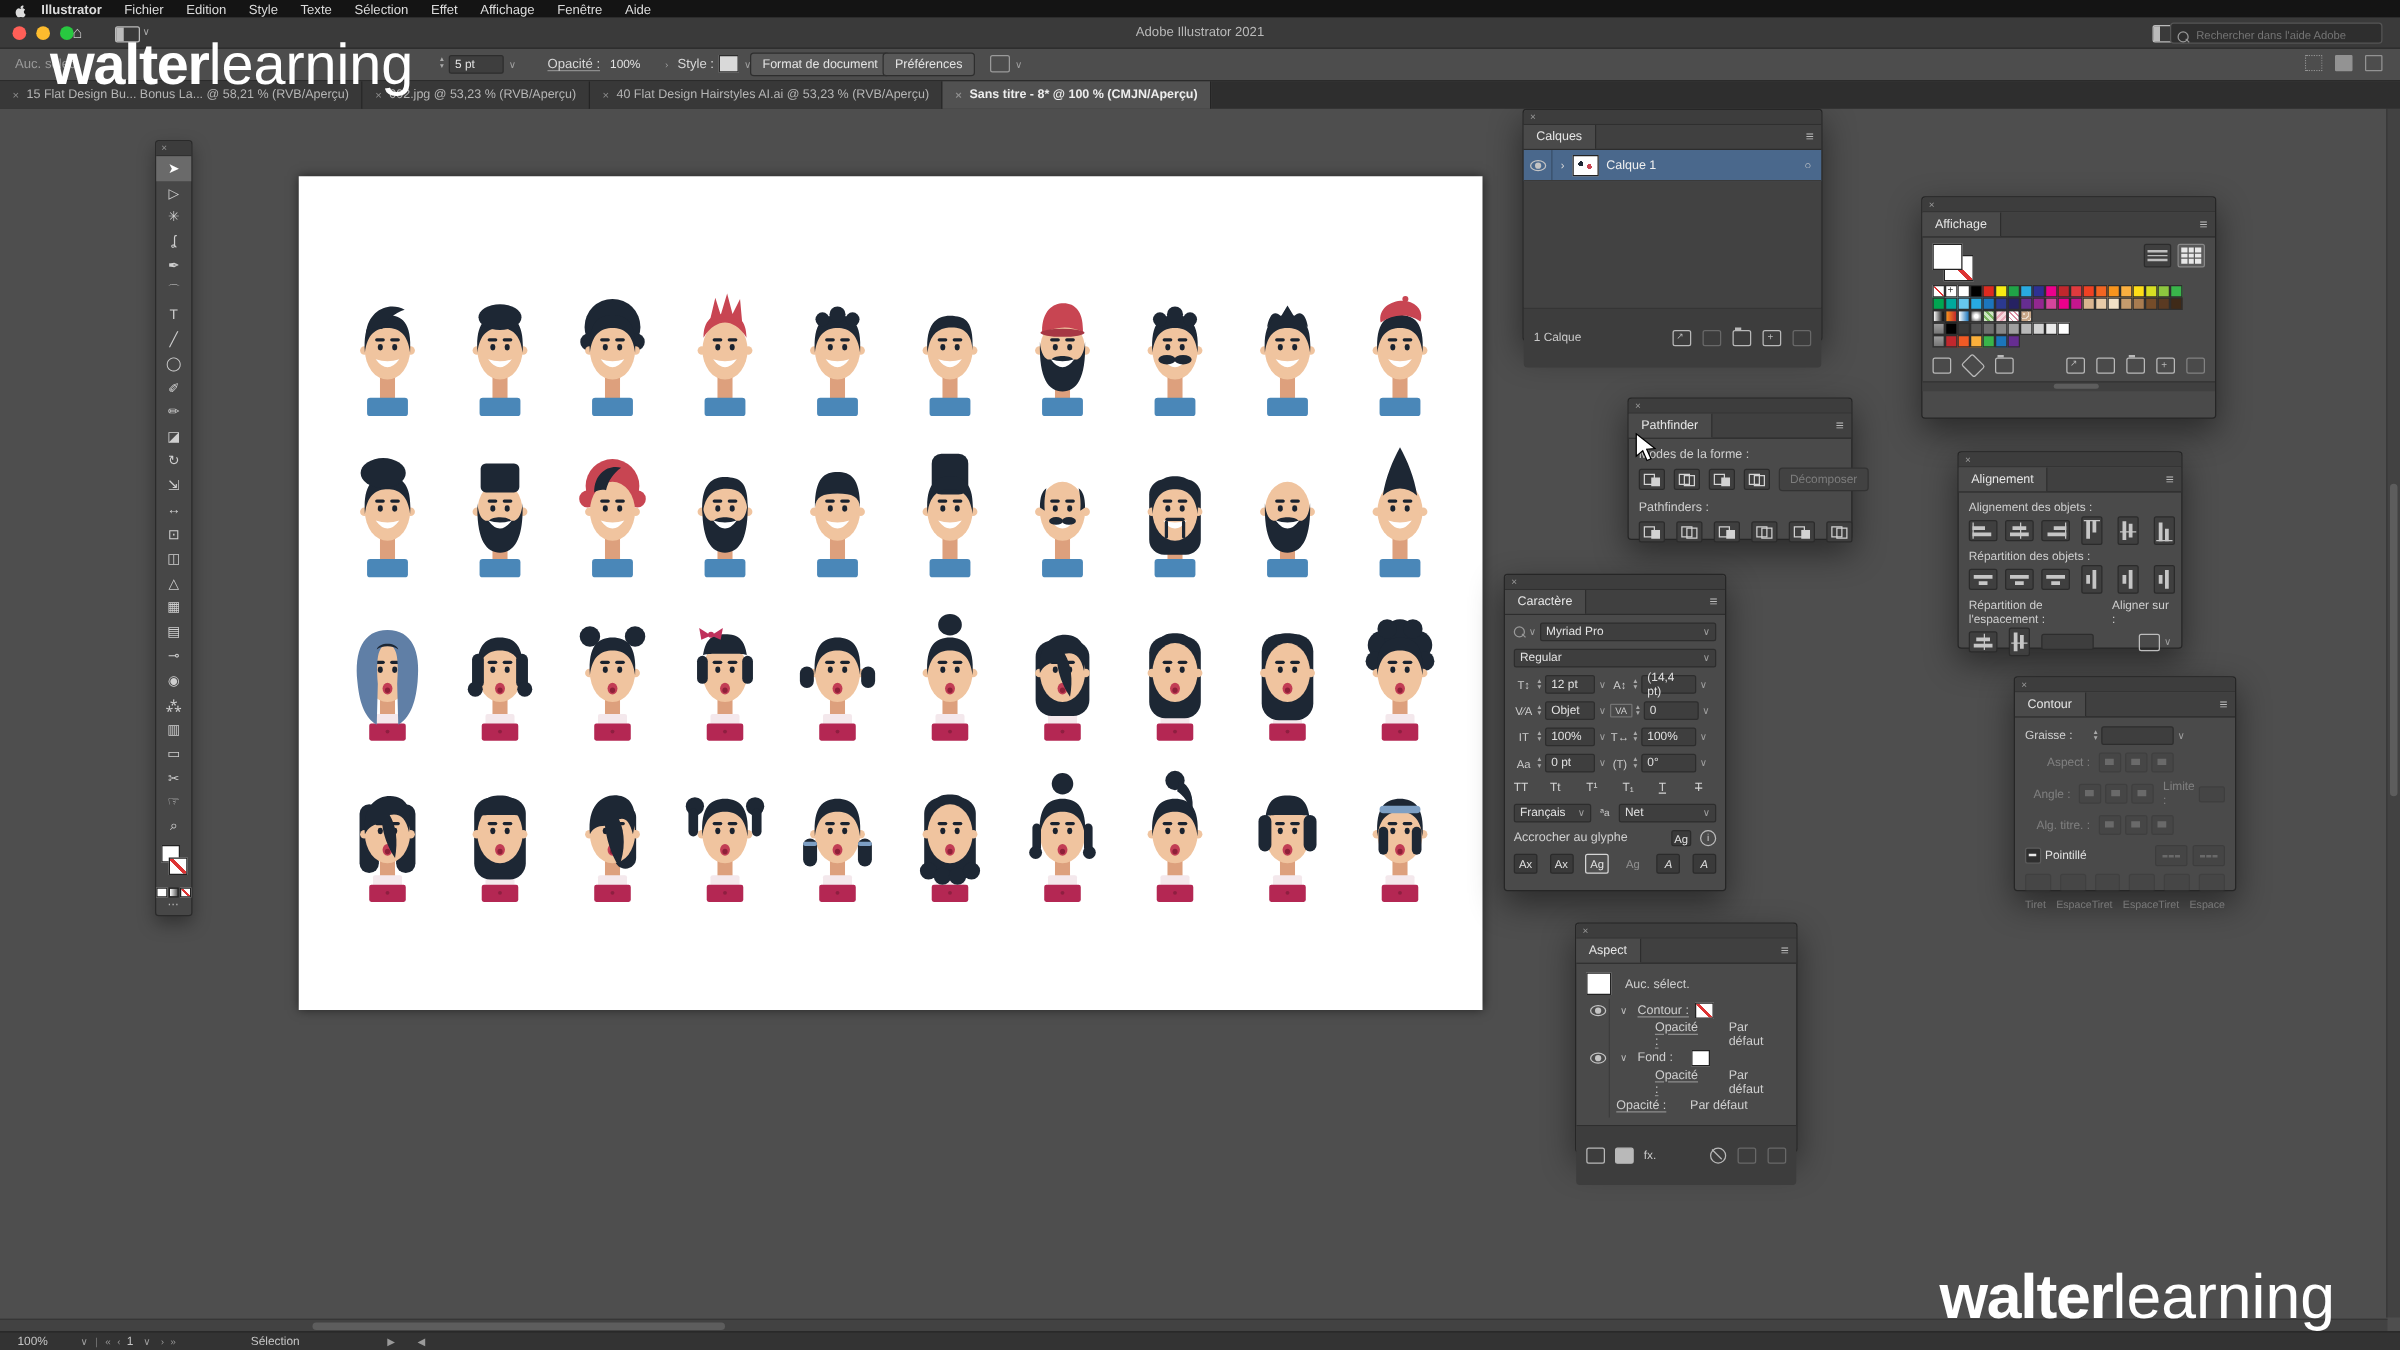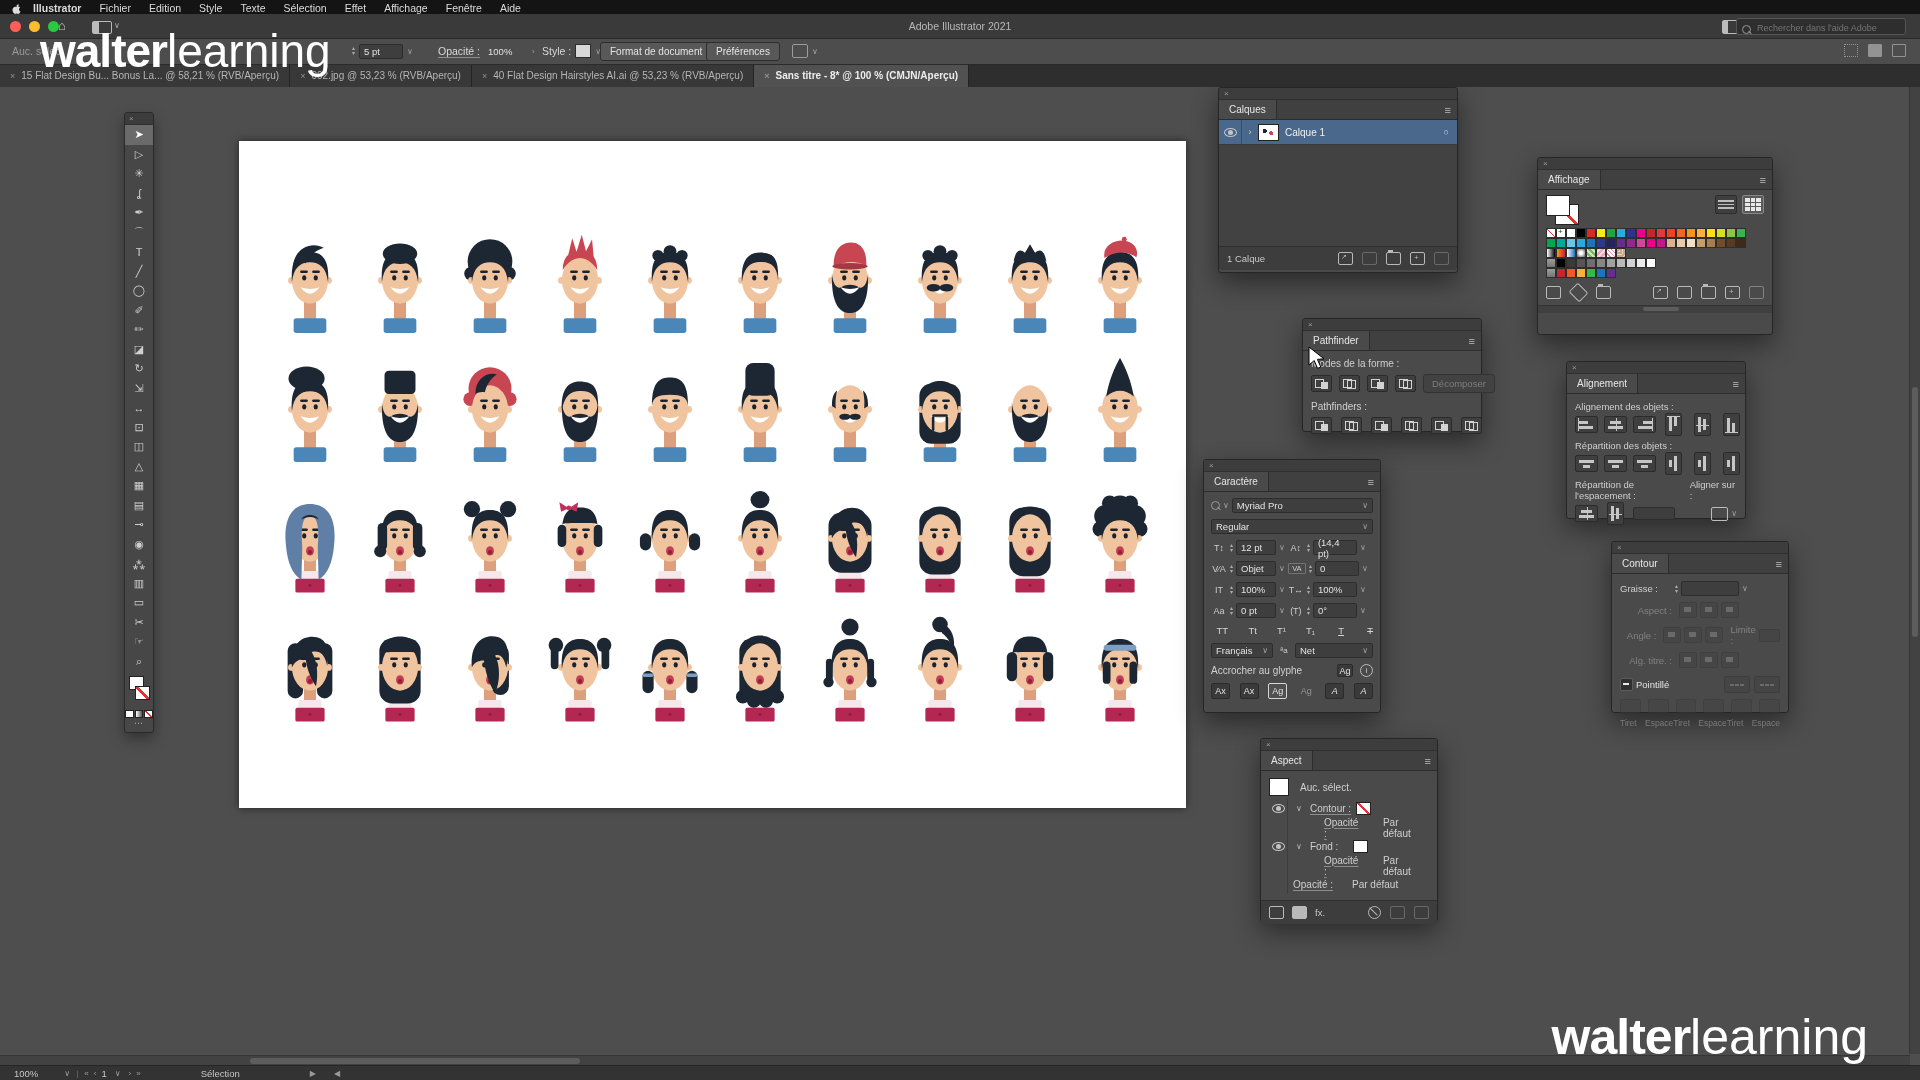--- a/index.html
+++ b/index.html
@@ -94,21 +94,21 @@
 
   
   .lay-row{height:24px;background:#4a688c;display:flex;align-items:center;border-bottom:1px solid #3a3a3a}
   .lay-eye{width:22px;display:flex;justify-content:center;border-right:1px solid rgba(0,0,0,.25);align-self:stretch;align-items:center}
   .lay-ch{width:16px;text-align:center;color:#d8d8d8;font-size:9px}
   .lay-thumb{width:19px;height:15px;background:#fff;border:1px solid #222;margin-right:6px;
     background-image:radial-gradient(circle at 30% 40%,#1d2734 0 2px,transparent 2px),radial-gradient(circle at 65% 55%,#c84552 0 2px,transparent 2px)}
   .lay-tgt{margin-left:auto;margin-right:8px;color:#d0d0d0;font-size:9px}
   .lay-empty{height:101px;background:#424242}
   .p-foot{height:23px;background:#3d3d3d;border-top:1px solid #2e2e2e;display:flex;align-items:center;
-          padding:0 8px;gap:8px;border-radius:0 0 3px 3px;font-size:9.5px;color:#c9c9c9}
+          padding:12px 8px;gap:8px;border-radius:0 0 3px 3px;font-size:9.5px;color:#c9c9c9}
   .mi{width:13px;height:11px;border:1px solid #b9b9b9;border-radius:2px;position:relative;display:inline-block}
   .mi.arrow::after{content:"↗";position:absolute;font-size:7px;left:2px;top:0px;color:#b9b9b9}
   .mi.plus::after{content:"+";position:absolute;font-size:8px;left:3px;top:0px;color:#b9b9b9}
   .mi.fold::before{content:"";position:absolute;top:-3px;left:1px;width:5px;height:2px;background:#b9b9b9}
 
   
   .sw-proxy{position:relative;width:34px;height:30px}
   .swA{position:absolute;left:0;top:0;width:22px;height:19px;background:#fff;border:1px solid #222;z-index:2}
   .swB{position:absolute;left:9px;top:9px;width:22px;height:19px;background:#fff;border:1px solid #222;
        background-image:linear-gradient(45deg,transparent 44%,#d33 44%,#d33 56%,transparent 56%)}
@@ -150,21 +150,21 @@
   .ali.r{align-items:flex-end}.ali.r::before{right:2px}
   .ali.v{transform:rotate(90deg)}
   .ali.d::before{display:none}
   .ali.d{align-items:center}
   .ali.d i:first-child{width:85%}.ali.d i:last-child{width:45%}
 
   
   .crow{display:flex;align-items:center;gap:3px;margin-bottom:6px}
   .cico{width:16px;text-align:center;font-size:9px;color:#cdcdcd;flex:none}
   .cfld{flex:1;min-width:0}
-  .cbtn{min-width:17px;height:13px;display:flex;align-items:center;justify-content:flex-end;font-size:9.5px;color:#d5d5d5}
+  .cbtn{min-width:17px;height:13px;display:flex;align-items:center;justify-content:flex-start;font-size:9.5px;color:#d5d5d5}
   .cbtn .u{text-decoration:underline}.cbtn .s{text-decoration:line-through}
   .sbtn{width:19px;height:16px;background:#3a3a3a;border:1px solid #2b2b2b;border-radius:2px;display:flex;
         align-items:center;justify-content:center;font-size:9px;color:#e2e2e2;box-sizing:border-box}
   .sbtn.on{border-color:#d6d6d6;background:#505050}
   .sbtn.ghost{background:transparent;border:none;opacity:.45}
   .sbtn.it{font-style:italic}
 
   
   .kbtn{width:16px;height:14px;background:#414141;border:1px solid #2f2f2f;border-radius:2px;position:relative;flex:none}
   .kbtn::after{content:"";position:absolute;left:4px;top:4px;width:7px;height:5px;background:#9a9a9a}

